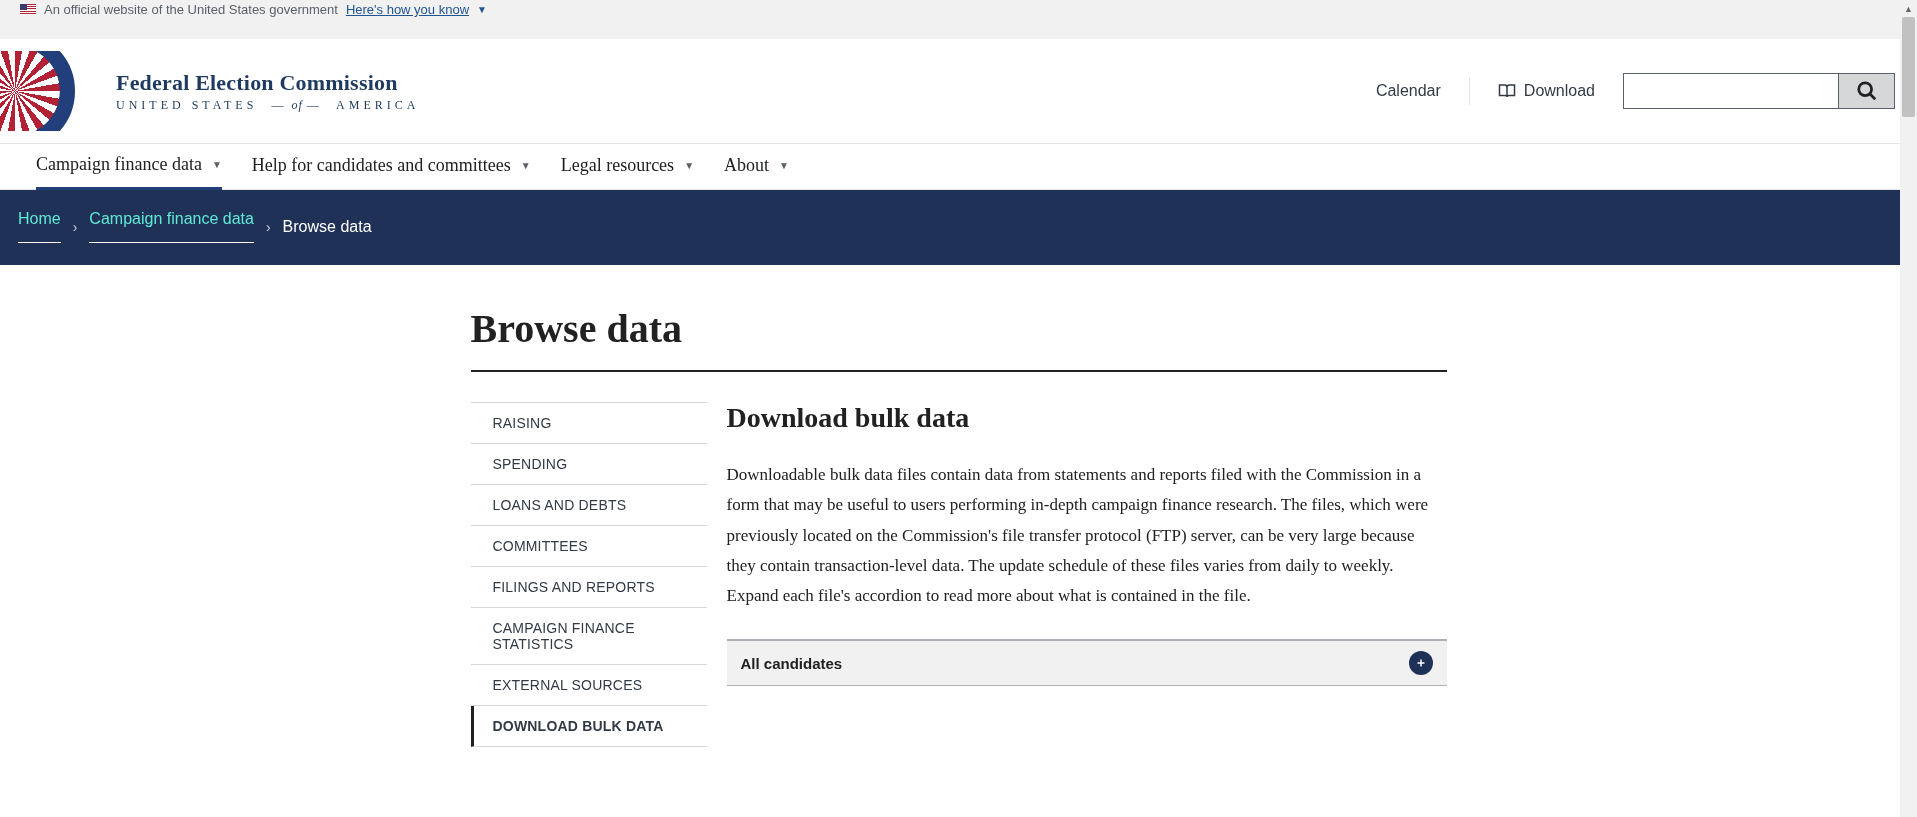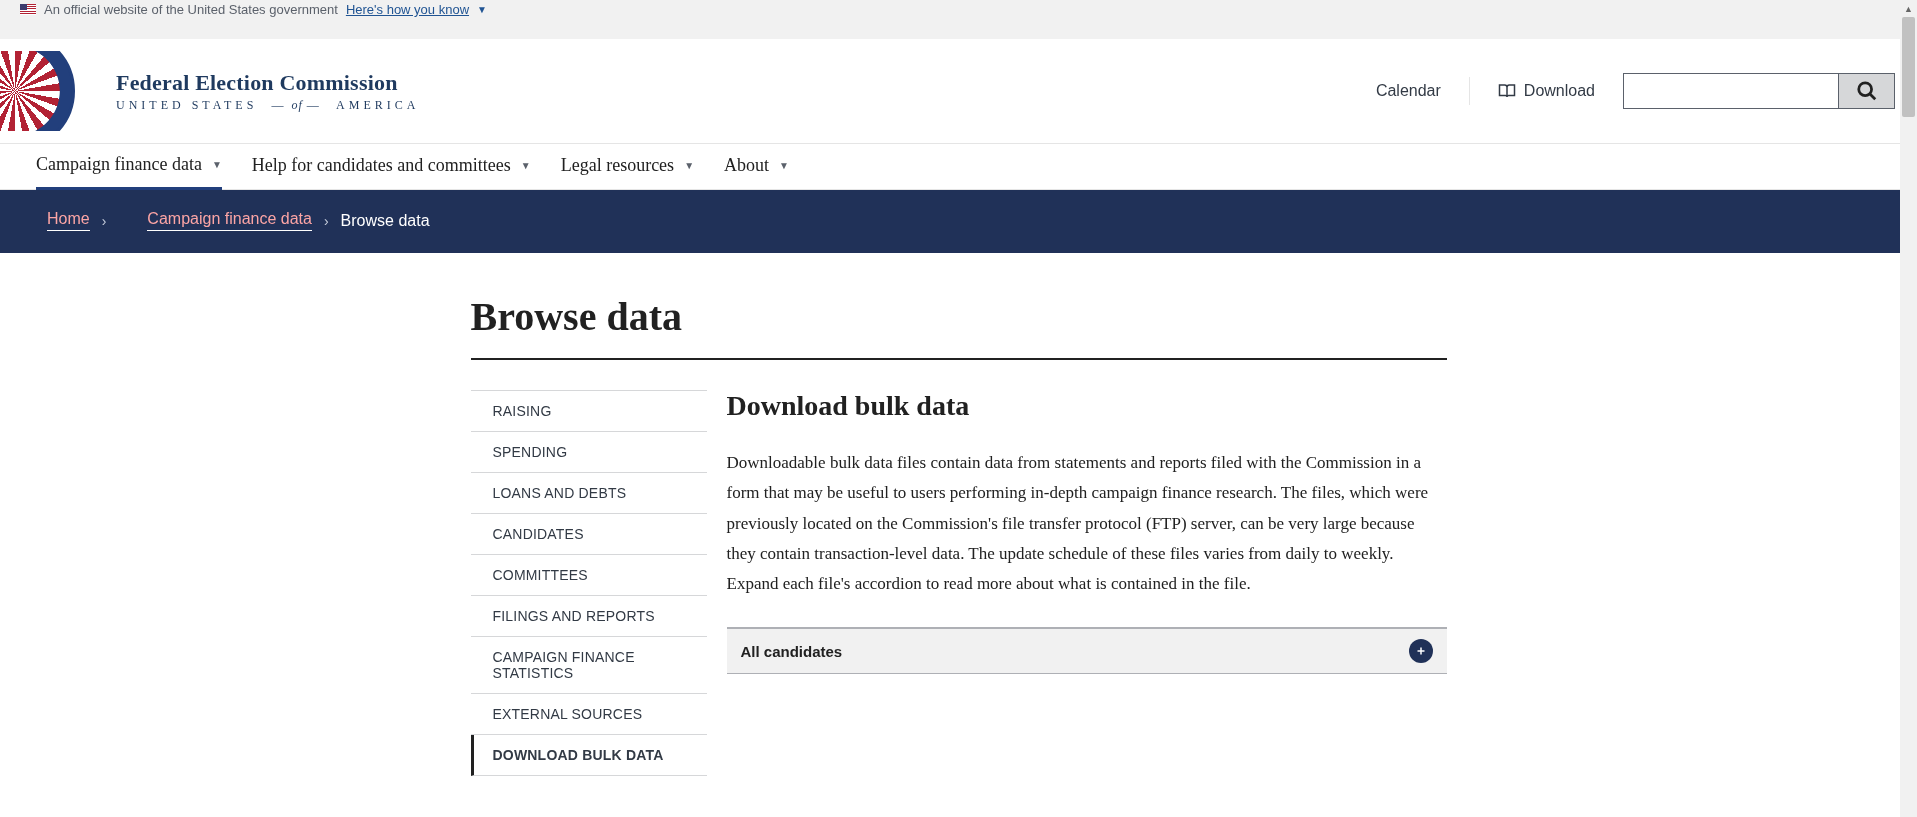--- a/index.html
+++ b/index.html
@@ -27,21 +27,21 @@
   .search-wrap { display:flex; }
   .search-input { width:216px; height:36px; border:1px solid #5b616b; padding:0 10px; font-size:14px; }
   .search-btn { width:56px; height:36px; background:#d6d7d9; border:1px solid #5b616b; border-left:none; cursor:pointer; display:flex; align-items:center; justify-content:center; }
   
   .main-nav { display:flex; gap:30px; padding: 0 36px; border-bottom:1px solid #e5e5e5; font-family: Georgia, serif; }
   .nav-item { padding:10px 0 12px; font-size:18px; color:#212121; display:flex; align-items:center; gap:10px; cursor:pointer; }
   .nav-item.active { border-bottom:3px solid #223f7c; margin-bottom:-1px; }
   .tri { font-size:10px; color:#5b616b; }
   
   .breadcrumb-bar { background:#203158; color:#fff; padding: 20px 18px 22px; font-family: Arial, sans-serif; font-size:16px; display:flex; align-items:center; gap:12px; }
-  .breadcrumb-bar a { color:#fca5a5; text-decoration: none; border-bottom:1px solid #fff; padding-bottom:2px; cursor:pointer;margin-left:29px; }
+  .breadcrumb-bar a { color:#5eead4; text-decoration: none; border-bottom:1px solid #fff; padding-bottom:14px; cursor:pointer; }
   .bc-sep { color:#c6cddc; font-size:14px;}
   .bc-current { color:#fff; }
   
   .page-wrap { max-width: 976px; margin: 0 auto; padding: 40px 0 0; }
   .page-title { font-family: Georgia, serif; font-size:40px; font-weight:bold; color:#212121; padding-bottom:18px; border-bottom:2px solid #212121; margin-bottom:30px; }
   
   .content-row { display:flex; gap:20px; }
   .sidebar { width:236px; flex-shrink:0; font-family: Arial, sans-serif; }
   .sidebar-list { list-style:none; border-top:1px solid #d6d7d9; }
   .sidebar-item { border-bottom:1px solid #d6d7d9; padding:12px 22px; font-size:14px; color:#323a45; cursor:pointer; letter-spacing:0.2px; }
@@ -137,21 +137,20 @@
 </div>
 
 <div class="page-wrap">
   <h1 class="page-title">Browse data</h1>
   <div class="content-row">
     <aside class="sidebar">
       <ul class="sidebar-list">
           <li class="sidebar-item">RAISING</li>
           <li class="sidebar-item">SPENDING</li>
           <li class="sidebar-item">LOANS AND DEBTS</li>
-          <li class="sidebar-item">CANDIDATES</li>
           <li class="sidebar-item">COMMITTEES</li>
           <li class="sidebar-item">FILINGS AND REPORTS</li>
           <li class="sidebar-item">CAMPAIGN FINANCE STATISTICS</li>
           <li class="sidebar-item">EXTERNAL SOURCES</li>
           <li class="sidebar-item active">DOWNLOAD BULK DATA</li>
         </ul>
     </aside>
     <main class="main-col">
       <h2 class="section-heading">Download bulk data</h2>
       <p class="body-text">Downloadable bulk data files contain data from statements and reports filed with the Commission in a form that may be useful to users performing in-depth campaign finance research. The files, which were previously located on the Commission's file transfer protocol (FTP) server, can be very large because they contain transaction-level data. The update schedule of these files varies from daily to weekly. Expand each file's accordion to read more about what is contained in the file.</p>

